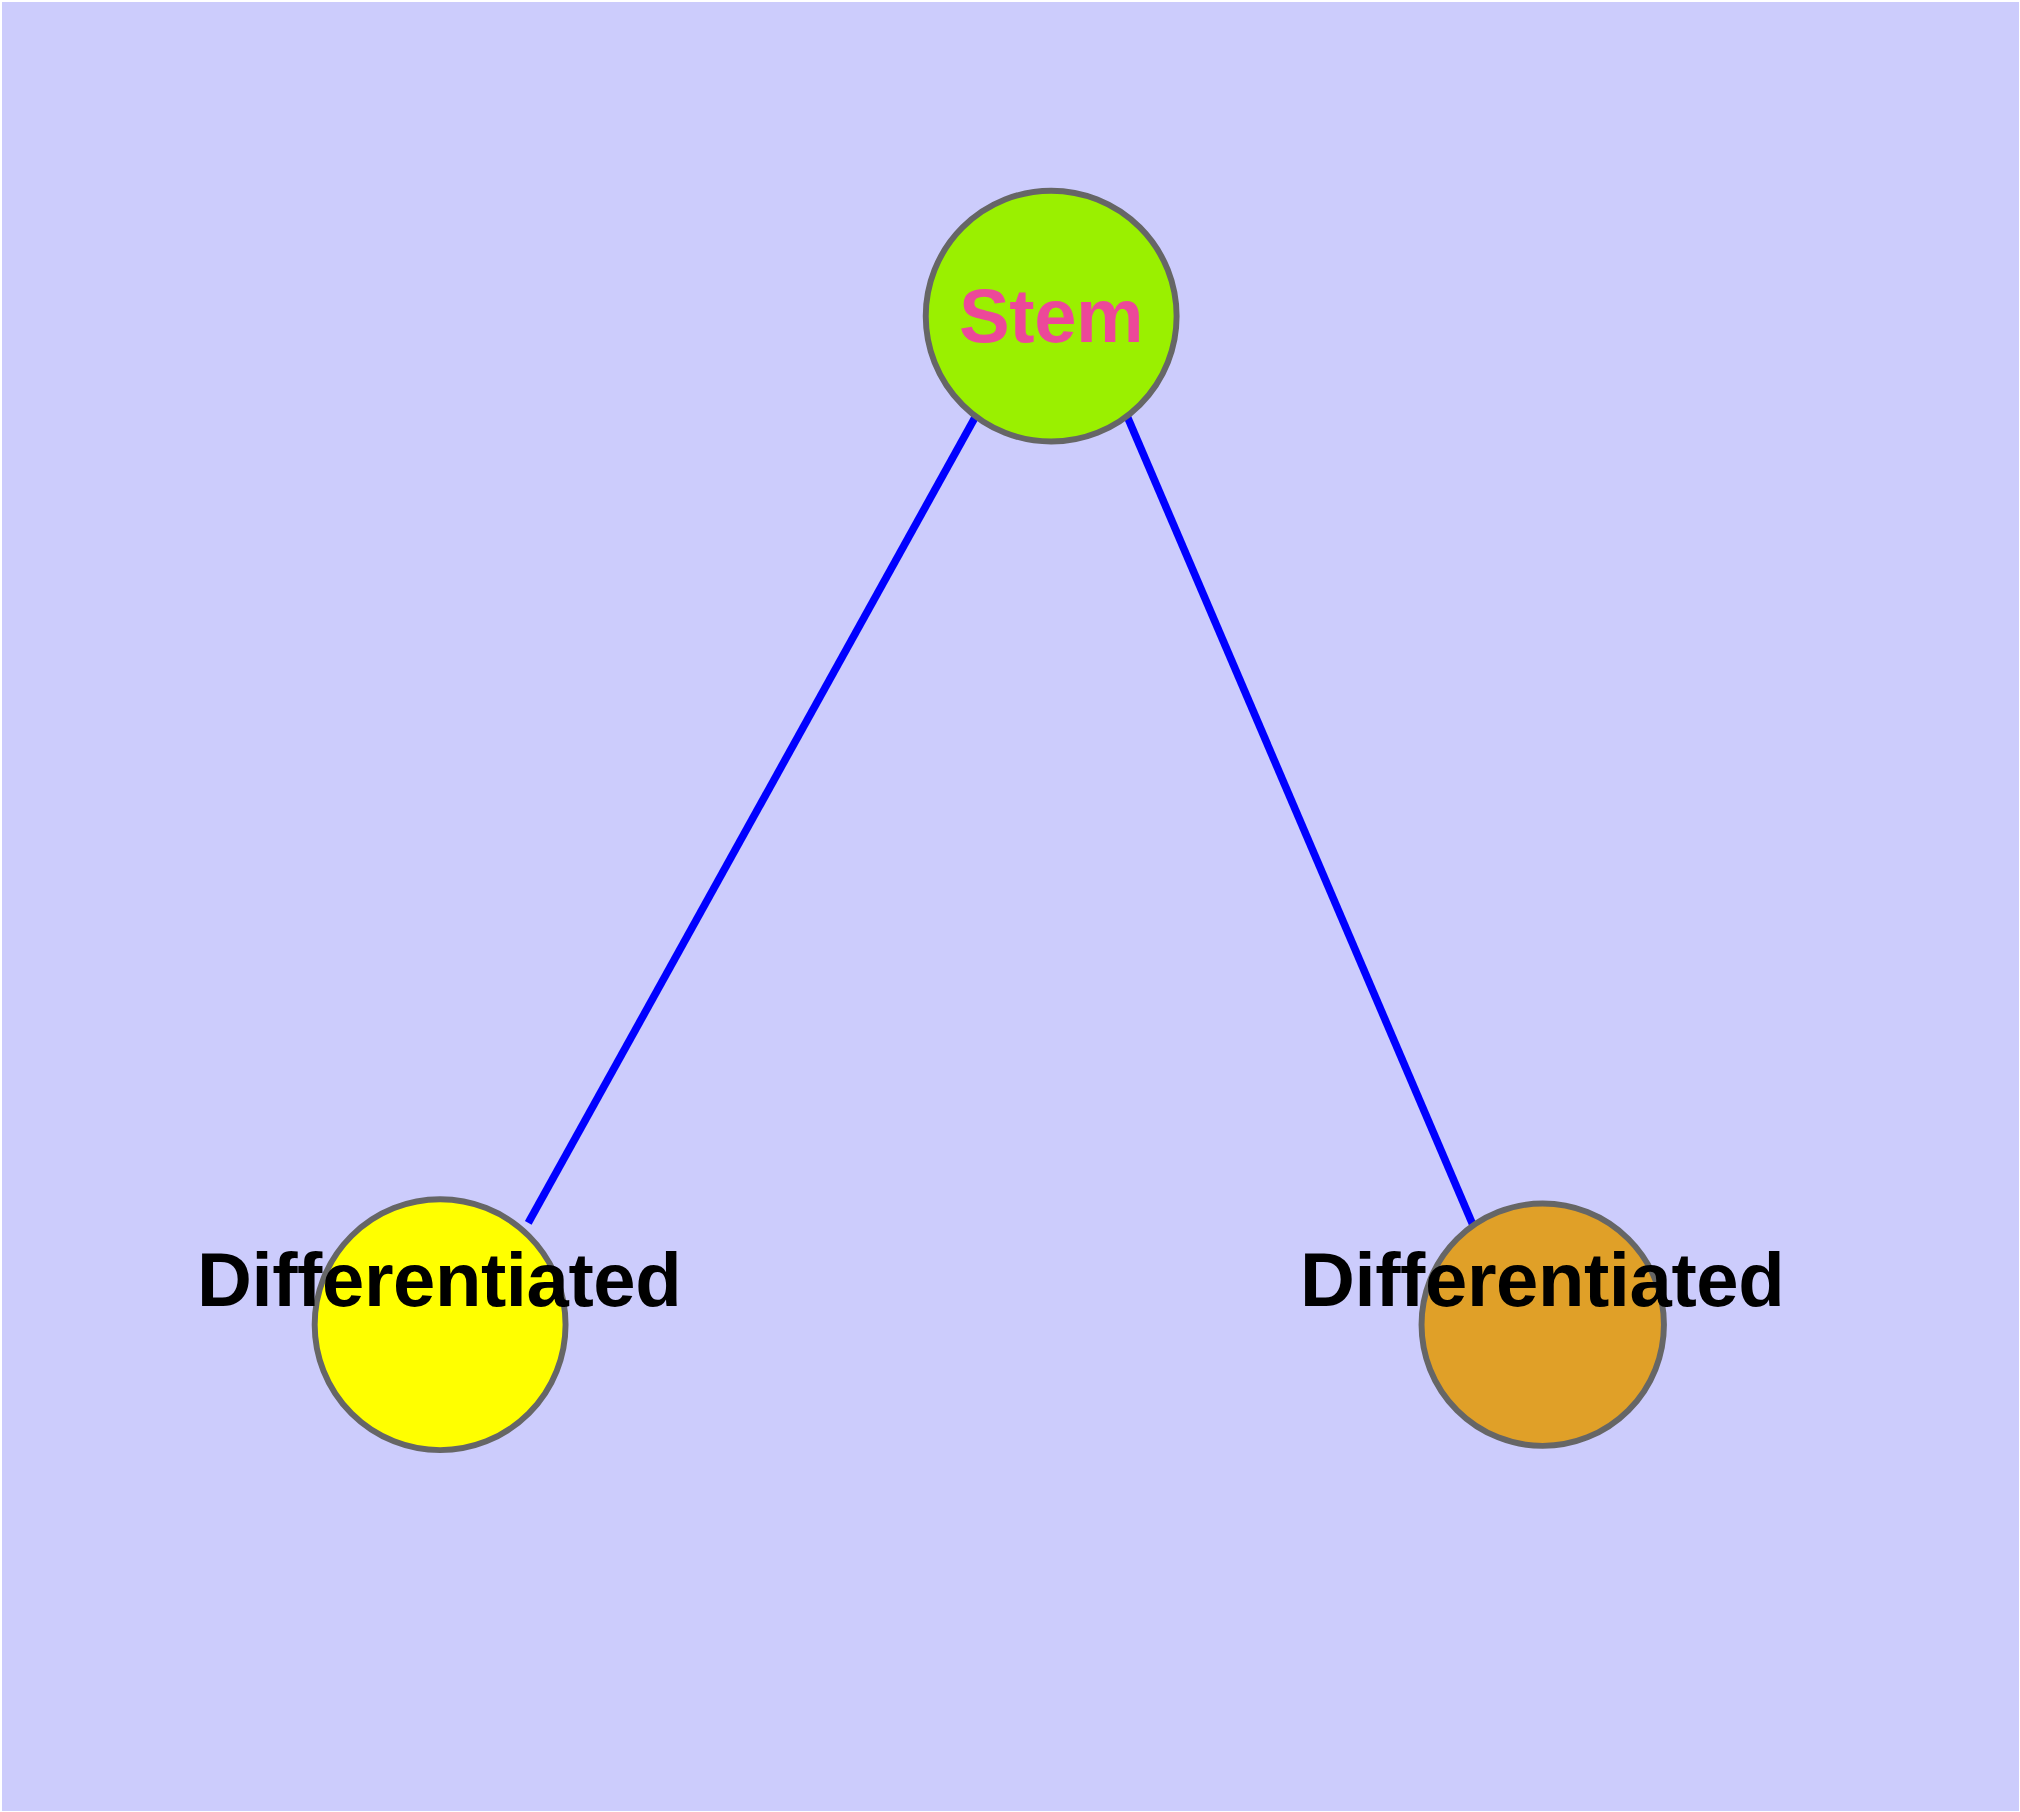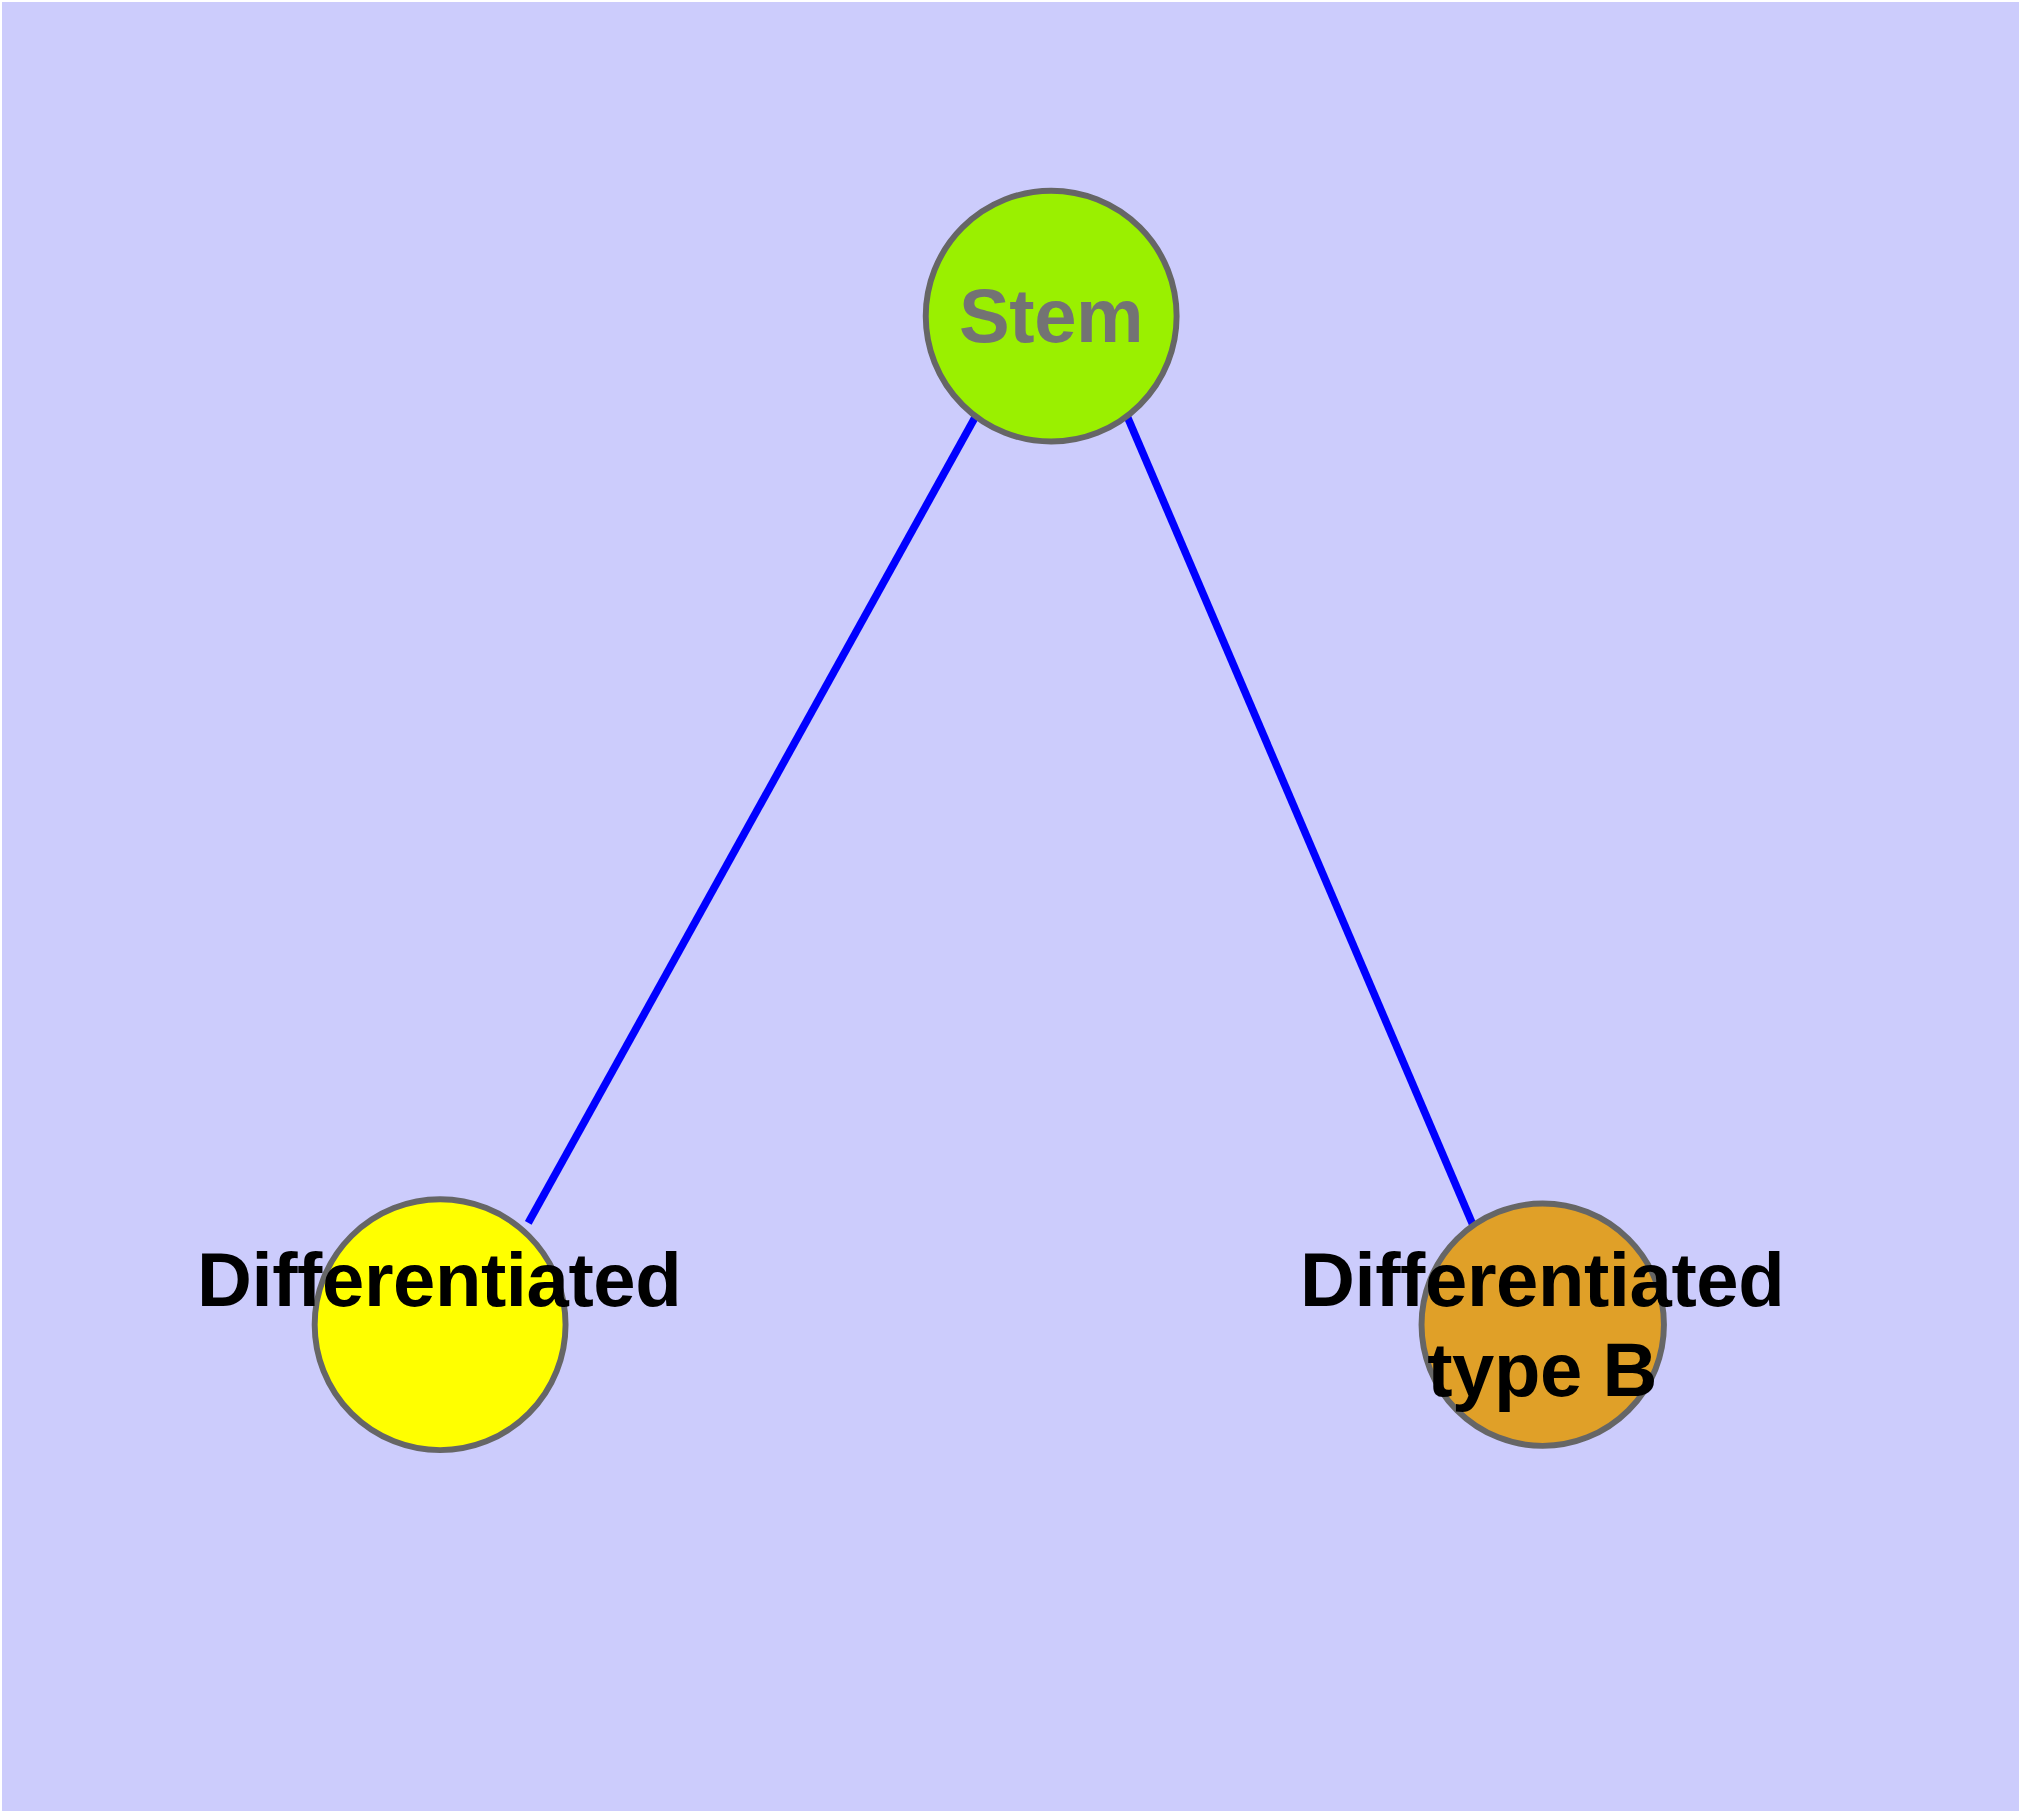--- a/index.html
+++ b/index.html
@@ -56,26 +56,25 @@
         <line x1="1330" y1="492" x2="1737" y2="1444" stroke="#0000ff" stroke-width="9" stroke-linecap="butt"></line>
       </g>
     <g id="nodes-layer">
         <circle cx="1240" cy="373" r="148" fill="#9af000" stroke="#666666" stroke-width="7"></circle>
         <circle cx="519" cy="1563" r="148" fill="#ffff00" stroke="#666666" stroke-width="7"></circle>
         <circle cx="1820" cy="1563" r="143" fill="#e0a028" stroke="#666666" stroke-width="7"></circle>
       </g>
   </svg>
 
   <div id="labels-layer">
-      <div class="node-label" style="font-size: 76px; color: #737373; left: 959px; top: 271px;">
+      <div class="node-label" style="font-size: 76px; color: #ec4899; left: 959px; top: 271px;">
         <div>Stem</div>
       </div>
       <div class="node-label" style="font-size: 76px; color: rgb(0, 0, 0); left: 197px; top: 1235px;">
         <div>Differentiated</div>
       </div>
       <div class="node-label" style="font-size: 76px; color: rgb(0, 0, 0); left: 1300px; top: 1235px;">
         <div>Differentiated</div>
-        <div>type B</div>
       </div>
     </div>
 
 </div>
 
 
 </body></html>

